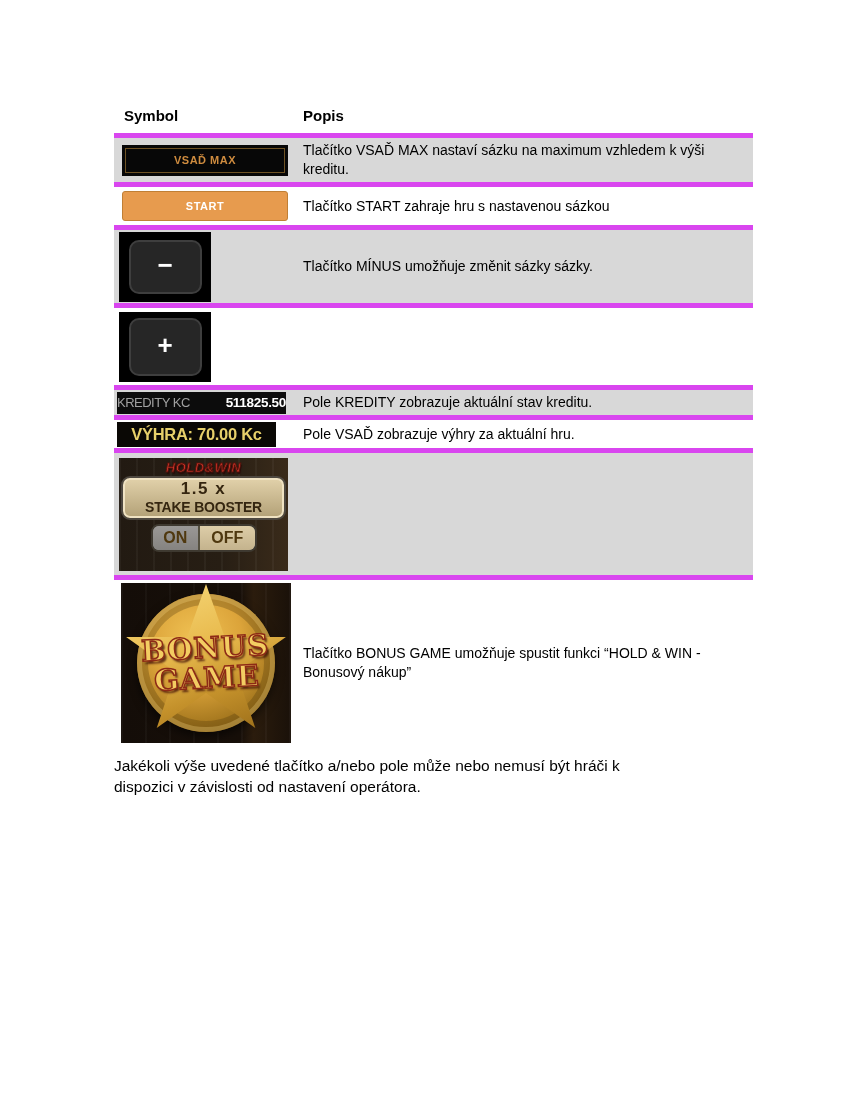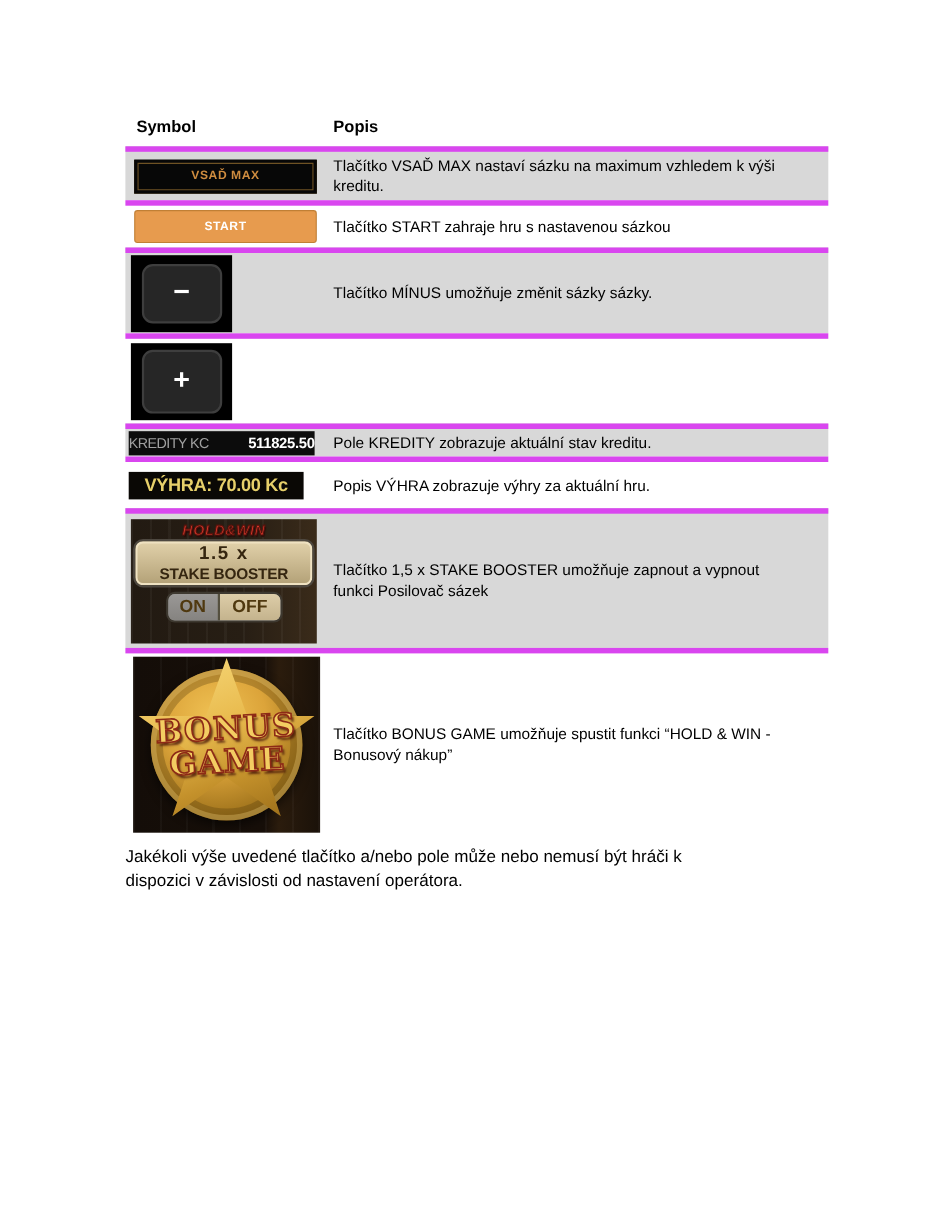--- a/index.html
+++ b/index.html
@@ -9,21 +9,21 @@
 
   
   .thead { display:flex; }
   .th { font-weight:bold; font-size:15px; padding-bottom:9px; }
   .th.sym-col { width:189px; padding-left:10px; }
   .trow { display:flex; border-top:5px solid #d946ef; align-items:center; }
   .trow.gray { background:#d8d8d8; }
   .td.sym { width:189px; flex-shrink:0; }
   .td.desc { flex:1; font-size:14px; line-height:19px; white-space:pre-line; }
   .r1 { height:49px; } .r2 { height:43px; } .r3 { height:78px; } .r4 { height:82px; }
-  .r5 { height:30px; } .r6 { height:47px; } .r7 { height:127px; } .r8 { height:170px; }
+  .r5 { height:30px; } .r6 { height:33px; } .r7 { height:127px; } .r8 { height:170px; }
 
   
   .btn-vsadmax { width:166px; height:31px; margin-left:8px; background:#070707;
     box-shadow: inset 0 0 0 3px #070707, inset 0 0 0 4px #6e5224;
     display:flex; align-items:center; justify-content:center;
     color:#cf8c3f; font-size:11px; font-weight:bold; letter-spacing:.5px; }
 
   .btn-start { width:166px; height:30px; margin-left:8px; border-radius:3px;
     background:#e79b4e; border:1px solid #c07f35;
     display:flex; align-items:center; justify-content:center;
@@ -136,39 +136,37 @@
     </div>
     <div class="td desc">Pole KREDITY zobrazuje aktuální stav kreditu.</div>
   </div>
 
   <div class="trow r6">
     <div class="td sym">
       <div class="win-bar">
         <span class="win-text">VÝHRA: 70.00 Kc</span>
       </div>
     </div>
-    <div class="td desc">Popis VÝHRA zobrazuje výhry za aktuální hru.</div>
+    <div class="td desc">Pole VSAĎ zobrazuje výhry za aktuální hru.</div>
   </div>
 
   <div class="trow gray r7">
     <div class="td sym">
       <div class="sb-img">
         <div class="sb-title">HOLD&amp;WIN</div>
         <div class="sb-panel">
           <div class="sb-mult">1.5 x</div>
           <div class="sb-name">STAKE BOOSTER</div>
         </div>
         <div class="sb-toggle">
           <div class="sb-on">ON</div>
           <div class="sb-off">OFF</div>
         </div>
       </div>
     </div>
-    <div class="td desc">Tlačítko 1,5 x STAKE BOOSTER umožňuje zapnout a vypnout
-funkci Posilovač sázek</div>
   </div>
 
   <div class="trow r8">
     <div class="td sym">
       <div class="bg-img">
         <div class="bg-disc"></div>
         <div class="bg-star"></div>
         <div class="bg-text">
           <div>BONUS</div>
           <div>GAME</div>

